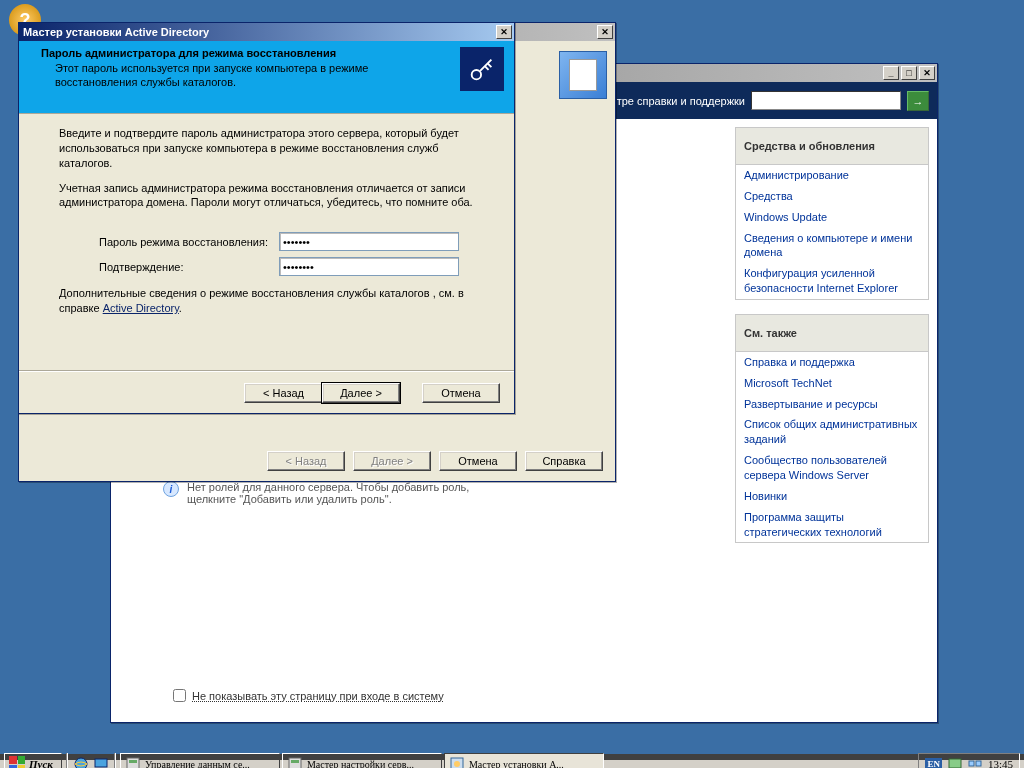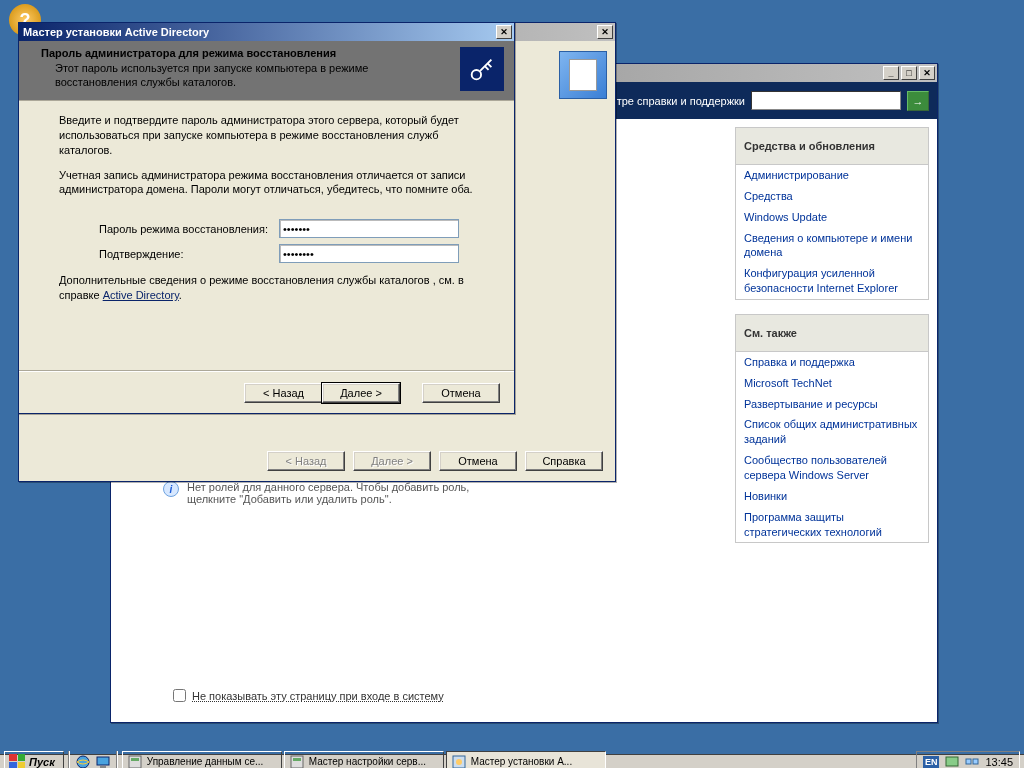--- a/index.html
+++ b/index.html
@@ -42,39 +42,39 @@
 #config-body { background: #ece9d8; height: calc(100% - 18px); position: relative; }
 .btn { background: #ece9d8; border: 1px solid #fff; border-right-color: #404040; border-bottom-color: #404040; box-shadow: inset -1px -1px 0 #808080, inset 1px 1px 0 #d4d0c8; padding: 3px 16px; width: 78px; text-align: center; font-size: 11px; cursor: pointer; }
 .btn.disabled { color: #808080; text-shadow: 1px 1px 0 #fff; cursor: default; }
 .btn-row { position: absolute; bottom: 10px; right: 12px; display: flex; gap: 8px; }
 .config-icon { width: 48px; height: 48px; background: linear-gradient(135deg,#7fb5f0,#3a7fd5); border: 1px solid #2a5fa5; position: absolute; left: 540px; top: 10px; display: flex; align-items: center; justify-content: center; }
 .config-icon::after { content:""; width: 26px; height: 30px; background: #fff; border: 1px solid #999; }
 
 
 #ad-window { left: 18px; top: 22px; width: 497px; height: 392px; }
 #ad-body { background: #ece9d8; height: calc(100% - 18px); position: relative; }
-.wiz-header { background: #737373; height: 60px; border-bottom: 1px solid #aca899; padding: 6px 12px 0 22px; position: relative; }
+.wiz-header { background: #0ea5e9; height: 73px; border-bottom: 1px solid #aca899; padding: 6px 12px 0 22px; position: relative; }
 .wiz-header .h1 { font-weight: bold; font-size: 11px; color: #000; }
 .wiz-header .h2 { font-size: 11px; color: #000; margin: 3px 0 0 14px; max-width: 350px; line-height: 1.25; }
 .wiz-icon { position: absolute; right: 10px; top: 6px; width: 44px; height: 44px; background: #0a246a; display: flex; align-items: center; justify-content: center; }
 .wiz-icon svg { width: 30px; height: 30px; }
 
 .wiz-content { padding: 12px 40px 0 40px; color: #000; }
 .wiz-content p { margin-bottom: 10px; line-height: 1.35; }
 .form-row { display: flex; align-items: center; margin: 6px 0; }
 .form-row label { width: 180px; margin-left: 40px; }
 .form-row input { width: 180px; height: 19px; border: 1px solid #7f9db9; padding: 0 3px; font-family: inherit; font-size: 11px; box-shadow: inset 1px 1px 0 #bbb; }
 a.link { color: #0a246a; text-decoration: underline; cursor: pointer; }
 
 .wiz-footer { position: absolute; bottom: 0; left: 0; right: 0; height: 42px; border-top: 1px solid #fff; box-shadow: 0 -1px 0 #aca899; display: flex; justify-content: flex-end; align-items: center; padding-right: 14px; gap: 6px; }
 .wiz-footer .btn-group { display: flex; }
 .wiz-footer .btn-group .btn:first-child { border-right: none; }
 
 
-#taskbar { position: absolute; left: 0; right: 0; bottom: 0; height: 14px; background: #d4d0c8; border-top: 1px solid #404040; display: flex; align-items: center; padding: 2px 4px; gap: 2px; }
+#taskbar { position: absolute; left: 0; right: 0; bottom: 0; height: 14px; background: #d4d0c8; border-top: 6px solid #404040; display: flex; align-items: center; padding: 2px 4px; gap: 2px; font-family: Liberation Serif, serif; }
 .start-btn { height: 22px; padding: 0 8px 0 4px; display: flex; align-items: center; gap: 4px; border: 1px solid #fff; border-right-color: #404040; border-bottom-color: #404040; font-weight: bold; font-style: italic; font-size: 11px; cursor: pointer; }
 .start-logo { width: 16px; height: 16px; display: grid; grid-template-columns: 1fr 1fr; grid-template-rows: 1fr 1fr; gap: 1px; }
 .start-logo span:nth-child(1){background:#d33;} .start-logo span:nth-child(2){background:#3a3;} .start-logo span:nth-child(3){background:#36d;} .start-logo span:nth-child(4){background:#ec3;}
 .ql { width: 18px; height: 18px; display: flex; align-items: center; justify-content: center; cursor: pointer; }
 .task-btn { height: 22px; width: 160px; border: 1px solid #fff; border-right-color: #404040; border-bottom-color: #404040; display: flex; align-items: center; gap: 4px; padding: 0 4px; font-size: 10px; overflow: hidden; white-space: nowrap; cursor: pointer; }
 .task-btn.active { border: 1px solid #404040; border-right-color: #fff; border-bottom-color: #fff; background: #e8e4d8; }
 .task-icon { width: 16px; height: 16px; flex-shrink: 0; }
 .tray { margin-left: auto; height: 22px; border: 1px solid #808080; border-right-color: #fff; border-bottom-color: #fff; display: flex; align-items: center; gap: 6px; padding: 0 6px; }
 .tray-lang { background: #2a5fa5; color: #fff; font-size: 9px; padding: 1px 2px; font-weight: bold; }
 .sep { width: 2px; height: 22px; border-left: 1px solid #808080; border-right: 1px solid #fff; margin: 0 2px; }

